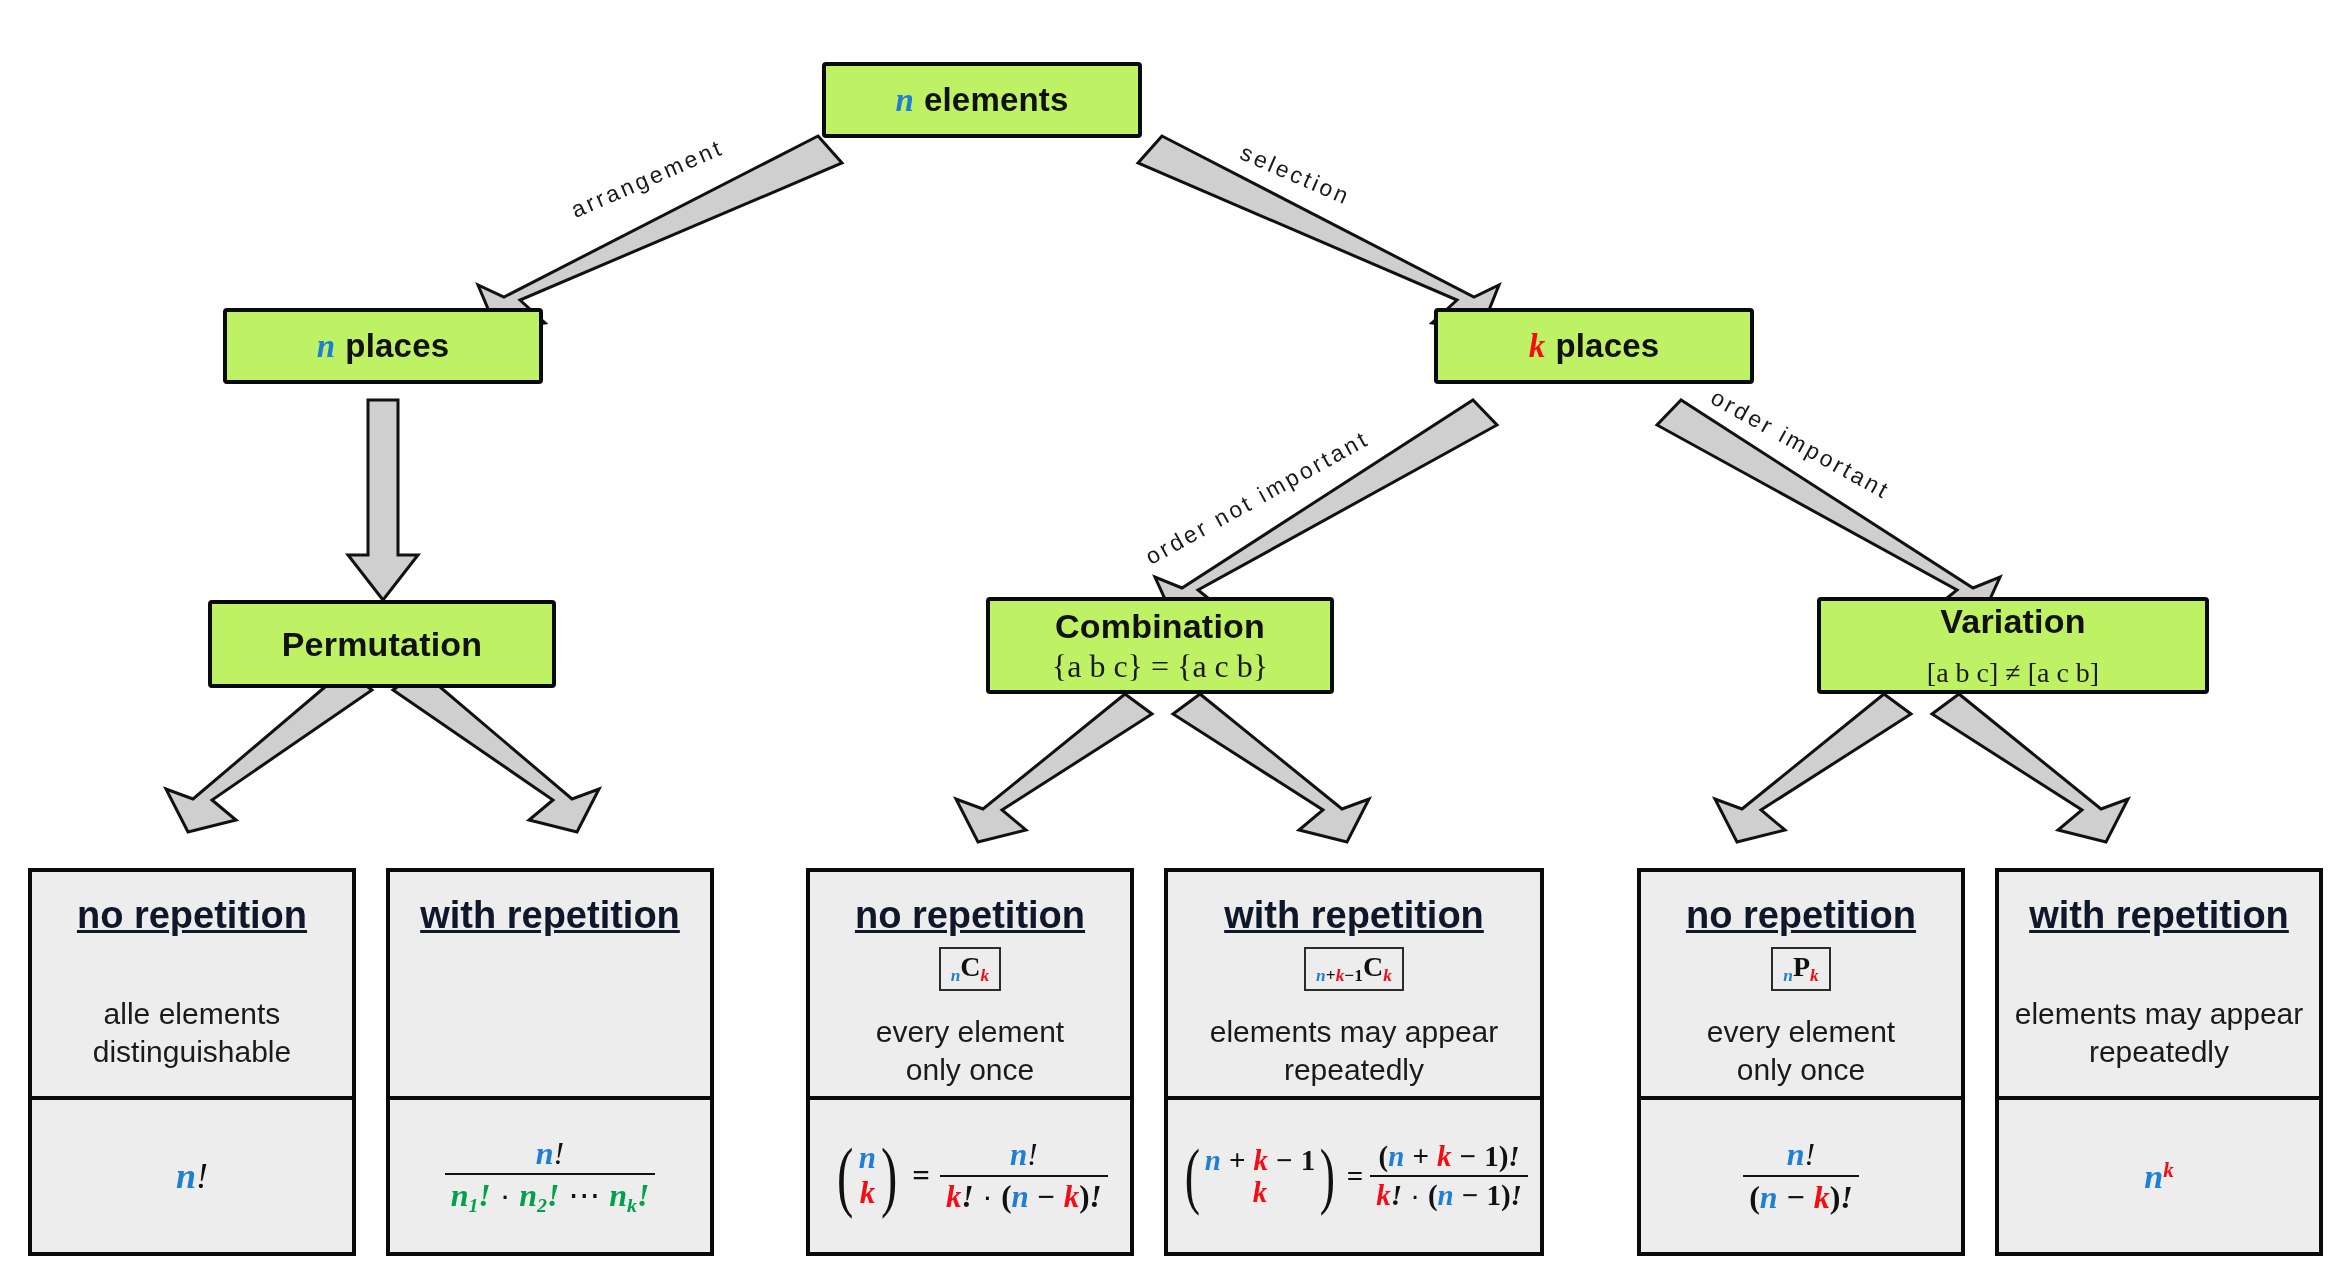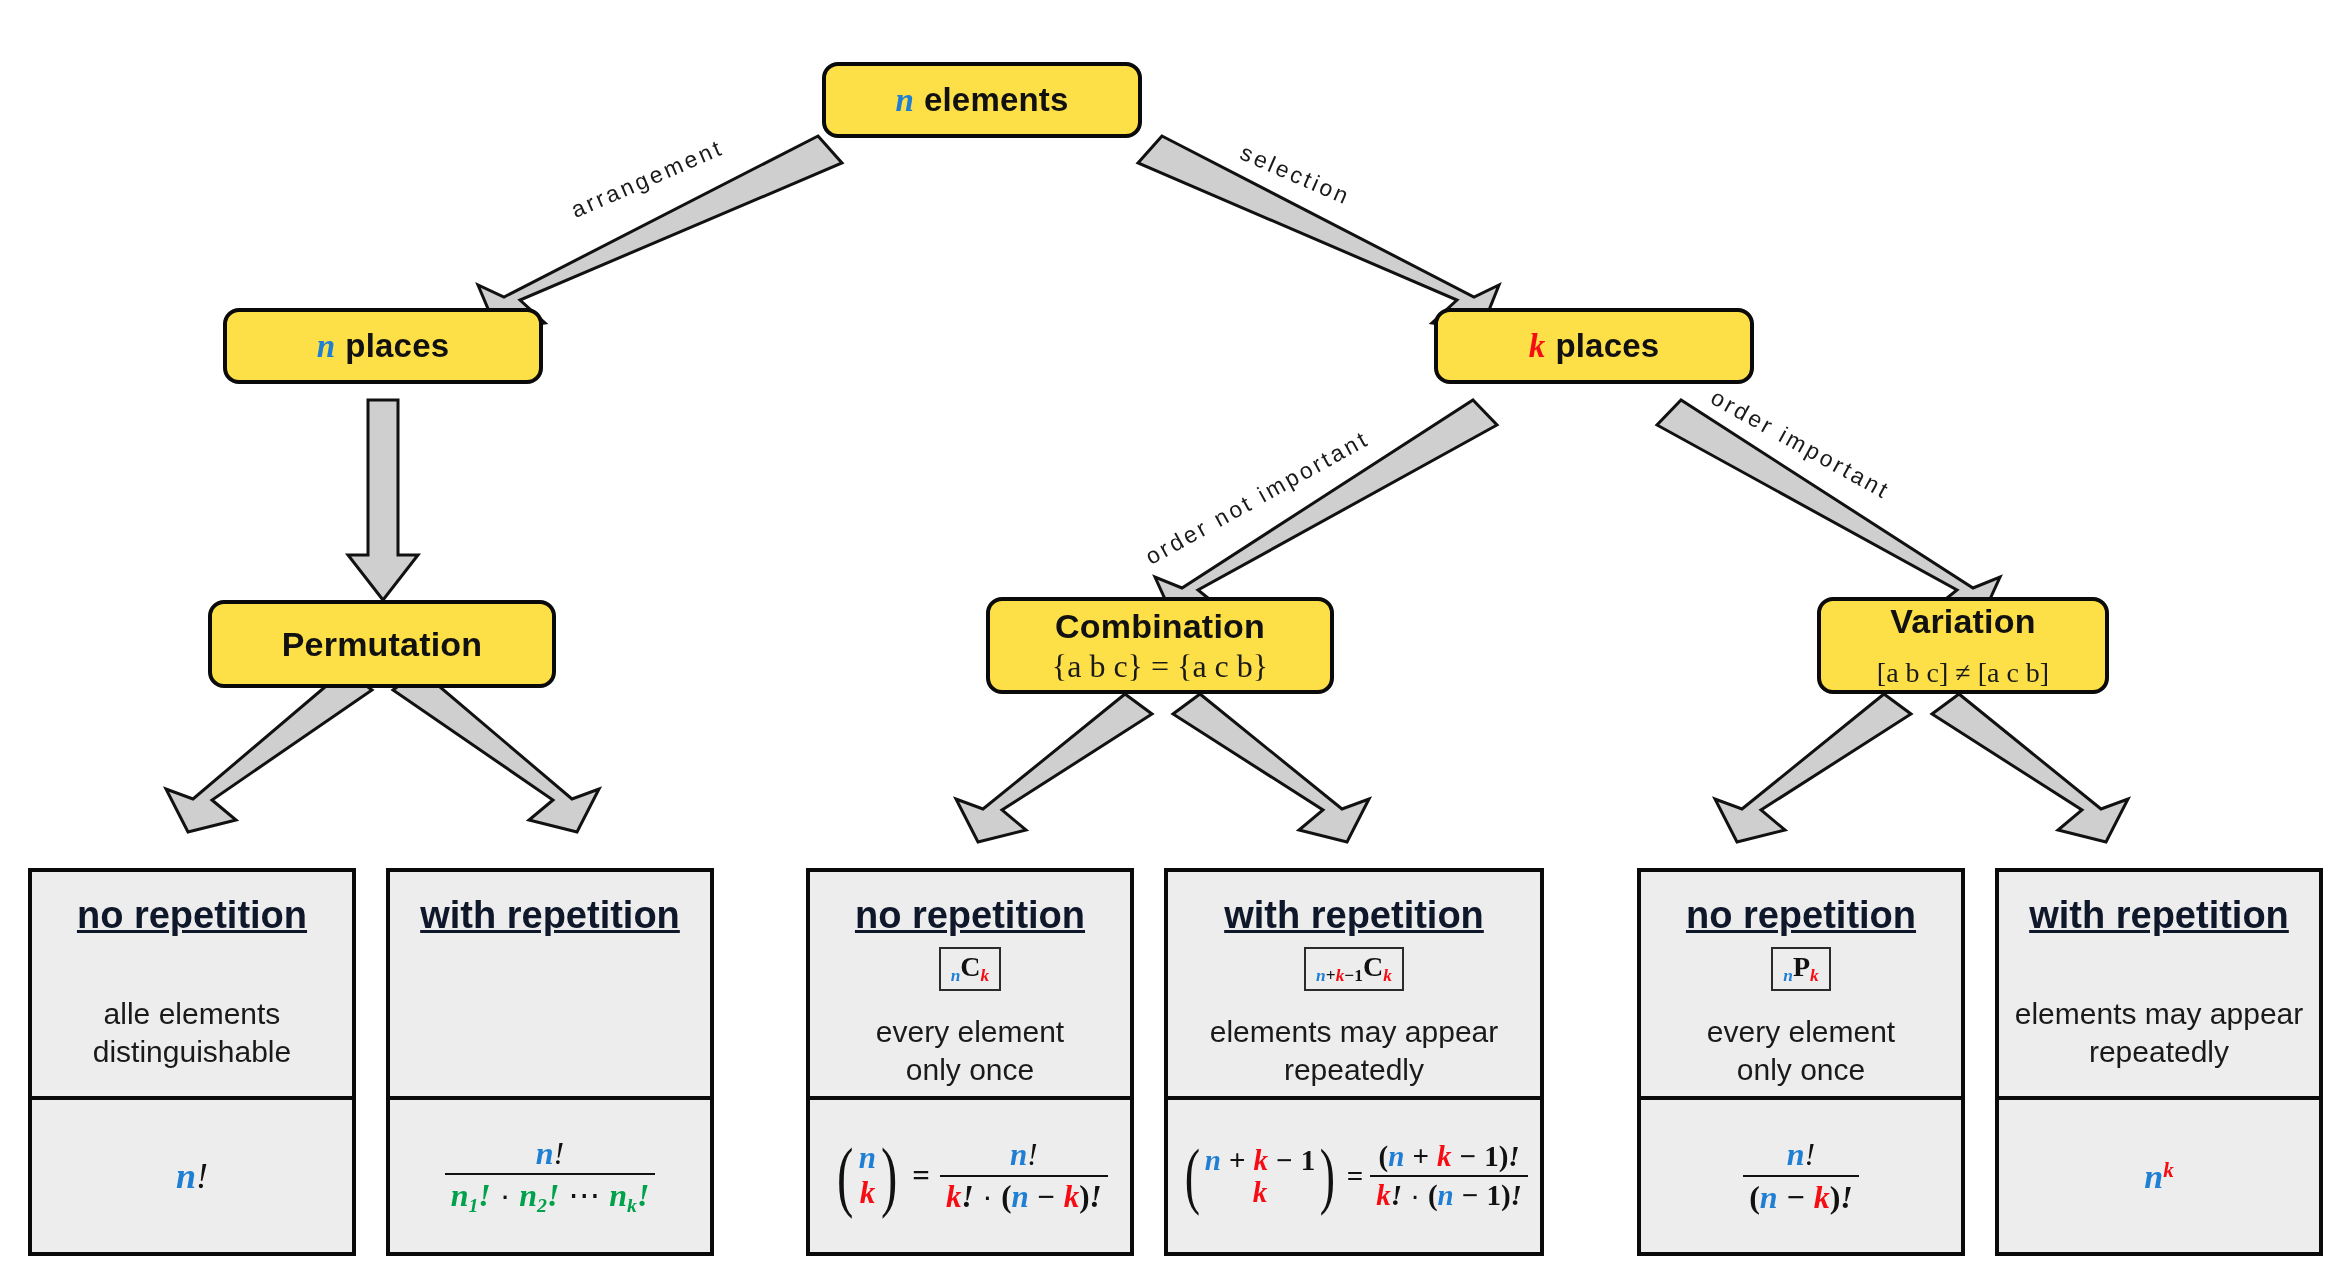--- a/index.html
+++ b/index.html
@@ -2,21 +2,21 @@
 <html><head>
 <meta charset="utf-8">
 <style>
   html,body{margin:0;padding:0;background:#fff;}
   body{width:2349px;height:1281px;position:relative;overflow:hidden;
        font-family:"Liberation Sans",sans-serif;}
   #canvas{position:absolute;left:0;top:0;width:2349px;height:1281px;}
   svg.arrows{position:absolute;left:0;top:0;width:2349px;height:1281px;pointer-events:none;}
 
   
-  .node{position:absolute;background:#fde047;border:4px solid #0a0a0a;border-radius:16px;
+  .node{position:absolute;background:#bef264;border:4px solid #0a0a0a;border-radius:4px;
         display:flex;flex-direction:column;align-items:center;justify-content:center;
         box-sizing:border-box;z-index:5;}
   .node .ttl{font-weight:bold;color:#111;letter-spacing:.2px;white-space:nowrap;}
   .node .sub{font-family:"Liberation Serif",serif;color:#1a1a1a;white-space:nowrap;}
 
   
   .card{position:absolute;background:#ededed;border:4px solid #0a0a0a;box-sizing:border-box;
         display:flex;flex-direction:column;z-index:5;}
   .card .top{flex:1 1 auto;display:flex;flex-direction:column;align-items:center;
              padding-top:22px;box-sizing:border-box;}
@@ -113,21 +113,21 @@
 
   <div class="node" style="left:208px;top:600px;width:348px;height:88px;">
     <div class="ttl" style="font-size:34px;">Permutation</div>
   </div>
 
   <div class="node" style="left:986px;top:597px;width:348px;height:97px;gap:2px;">
     <div class="ttl" style="font-size:34px;">Combination</div>
     <div class="sub" style="font-size:32px;">{a b c} = {a c b}</div>
   </div>
 
-  <div class="node" style="left:1817px;top:597px;width:292px;height:97px;gap:16px;">
+  <div class="node" style="left:1817px;top:597px;width:392px;height:97px;gap:16px;">
     <div class="ttl" style="font-size:34px;">Variation</div>
     <div class="sub" style="font-size:28px;">[a b c] ≠ [a c b]</div>
   </div>
 
   <div class="card" style="left:28px;top:868px;width:328px;height:388px;">
     <div class="top">
       <div class="hdr">no repetition</div>
       <div class="desc" style="margin-top:58px;">
         <div>alle elements</div>
         <div>distinguishable</div>

